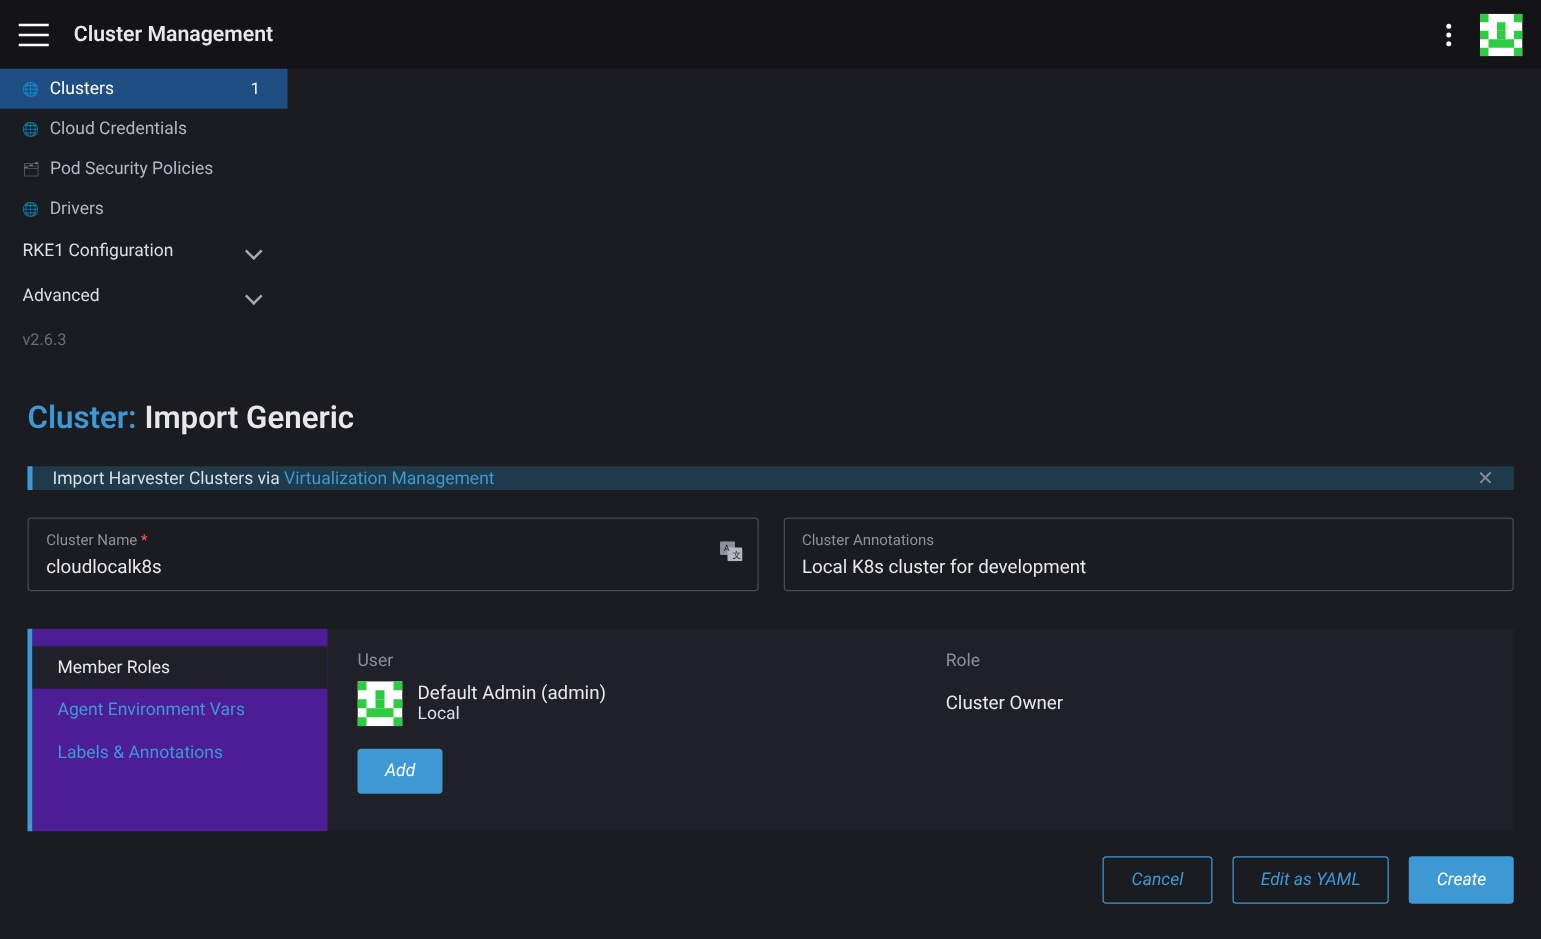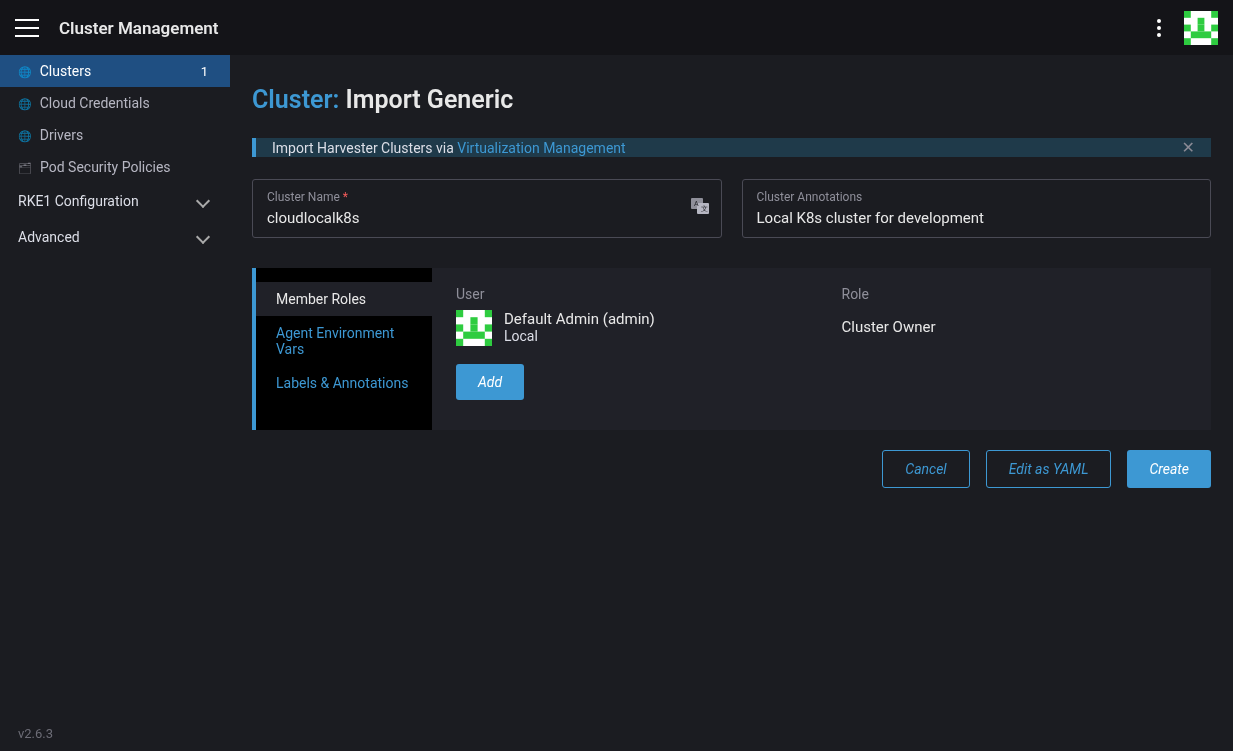--- a/index.html
+++ b/index.html
@@ -27,21 +27,21 @@
       flex-direction: column;
       justify-content: space-between;
       cursor: pointer;
     }
     .hamburger div { height: 2px; background: #fff; }
     .app-title { font-weight: 600; font-size: 17px; }
     .topbar-right { display: flex; align-items: center; gap: 15px; }
     .kebab { display:flex; flex-direction:column; gap:3px; cursor:pointer; padding:8px;}
     .kebab span { width:4px; height:4px; border-radius:50%; background:#fff; display:block;}
     .avatar { width:34px; height:34px; }
-    .layout { display:flex; height: calc(751px - 55px); }
+    .layout { display:flex; height: calc(751px - 55px); flex-direction: column; }
     .sidebar { width: 230px; background:#1b1c21; display:flex; flex-direction:column; }
     .sidebar-main { flex:1; }
     .nav-item {
       display:flex; align-items:center; padding: 8px 18px;
       font-size:14px; color:#dcdee7; cursor:pointer; gap:8px;
       justify-content:space-between;
     }
     .nav-item .left { display:flex; align-items:center; gap:8px; }
     .nav-item.active { background:#1f4f82; color:#fff; }
     .nav-item .badge { background:transparent; font-size:13px; padding-right:4px;}
@@ -74,21 +74,21 @@
     .field-label { font-size:12px; color:#8f8f9a; margin-bottom:4px; display:block;}
     .field-label .req { color:#f55b5b; }
     .field-value {
       background:transparent; border:none; color:#e8e8e8; font-size:15px;
       width:100%; outline:none; font-family:inherit;
     }
     .translate-icon { position:absolute; right:12px; top:18px; color:#8f8f9a; font-size:14px; cursor:pointer;}
     .tab-panel {
       display:flex; background:#202128; border-left:4px solid #3d98d3; margin-bottom:20px;
     }
-    .tab-sidebar { width:176px; background:#000000; padding:14px 0; }
+    .tab-sidebar { width:236px; background:#4c1d95; padding:14px 0; }
     .tab-item { padding:9px 20px; font-size:14px; color:#3d98d3; cursor:pointer; }
     .tab-item.active { color:#e8e8e8; background:#202128; }
     .tab-content { flex:1; padding:18px 24px; }
     .header-row { display:flex; gap:40px; margin-bottom:12px; }
     .col { flex:1; }
     .col-header { font-size:14px; color:#8f8f9a; margin-bottom:8px; display:block;}
     .user-row { display:flex; align-items:flex-start; gap:12px; margin-bottom:18px;}
     .user-avatar { width:36px; height:36px; }
     .user-name { font-size:15px; color:#e8e8e8; }
     .user-sub { font-size:14px; color:#dcdee7; }
@@ -152,28 +152,28 @@
       </div>
       <div class="nav-subgroup">
         <div class="nav-item">
           <div class="left">
               <span class="globe-icon"></span>
               <span>Cloud Credentials</span>
             </div>
         </div>
         <div class="nav-item">
           <div class="left">
+              <span class="folder-icon"></span>
+              <span>Pod Security Policies</span>
+            </div>
+        </div>
+        <div class="nav-item">
+          <div class="left">
               <span class="globe-icon"></span>
               <span>Drivers</span>
-            </div>
-        </div>
-        <div class="nav-item">
-          <div class="left">
-              <span class="folder-icon"></span>
-              <span>Pod Security Policies</span>
             </div>
         </div>
       </div>
       <div class="nav-group-header">
         <span>RKE1 Configuration</span>
         <span class="chev"></span>
       </div>
       <div class="nav-group-header">
         <span>Advanced</span>
         <span class="chev"></span>

